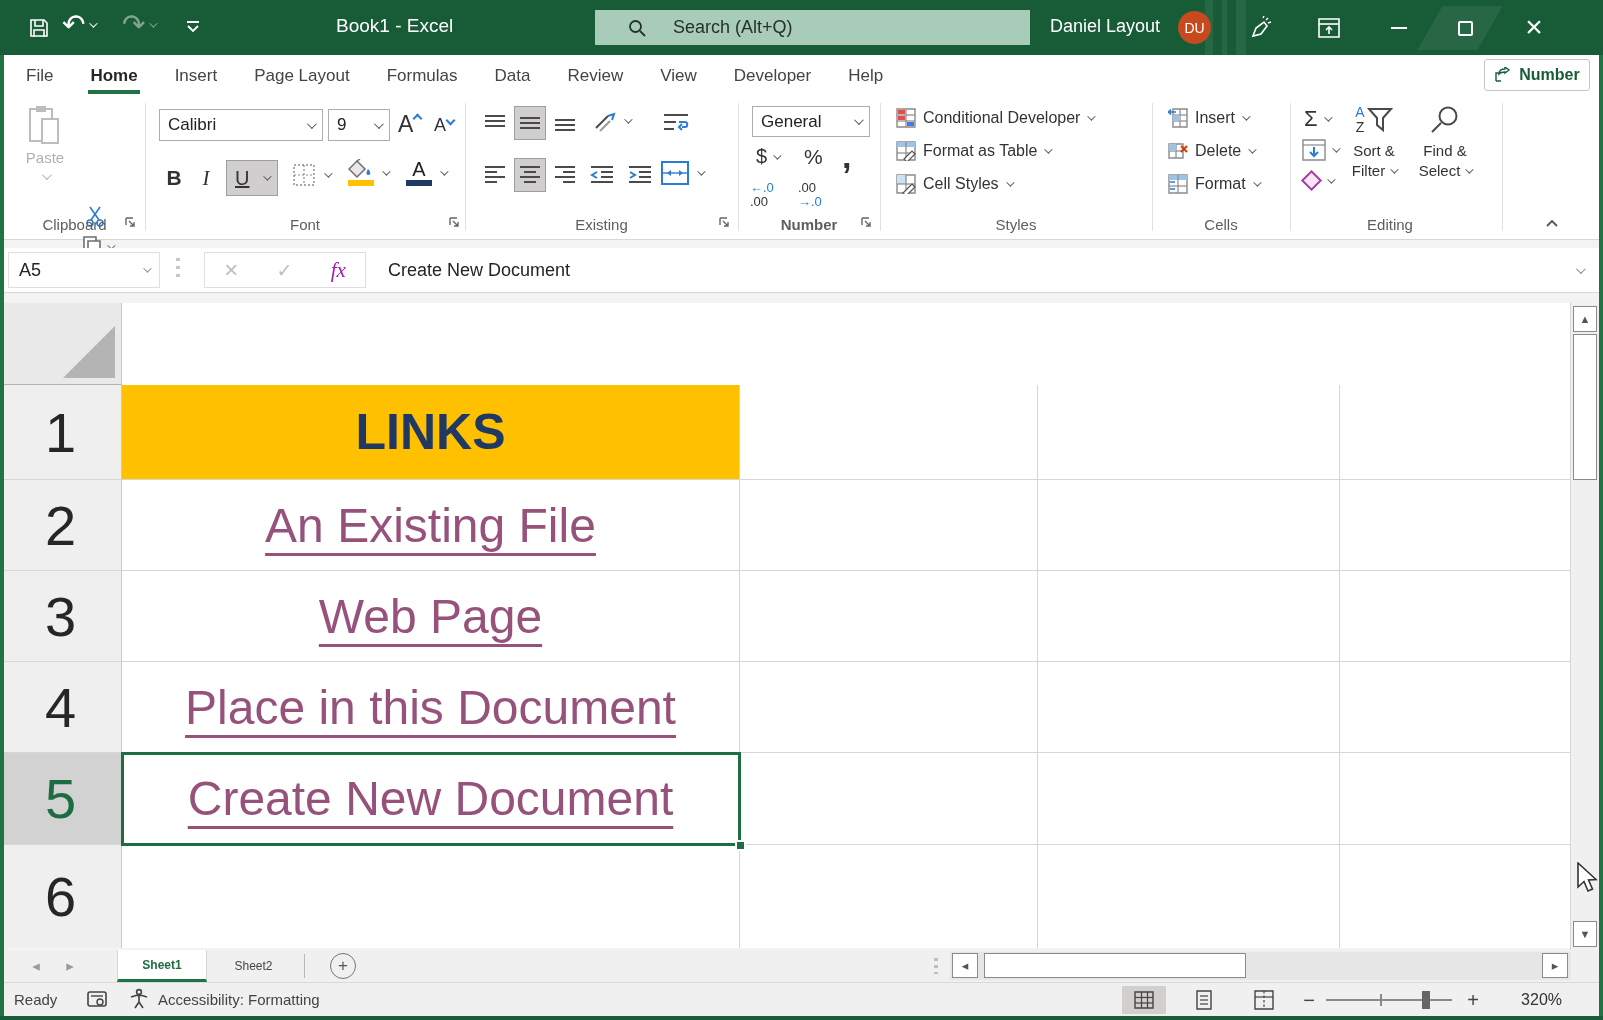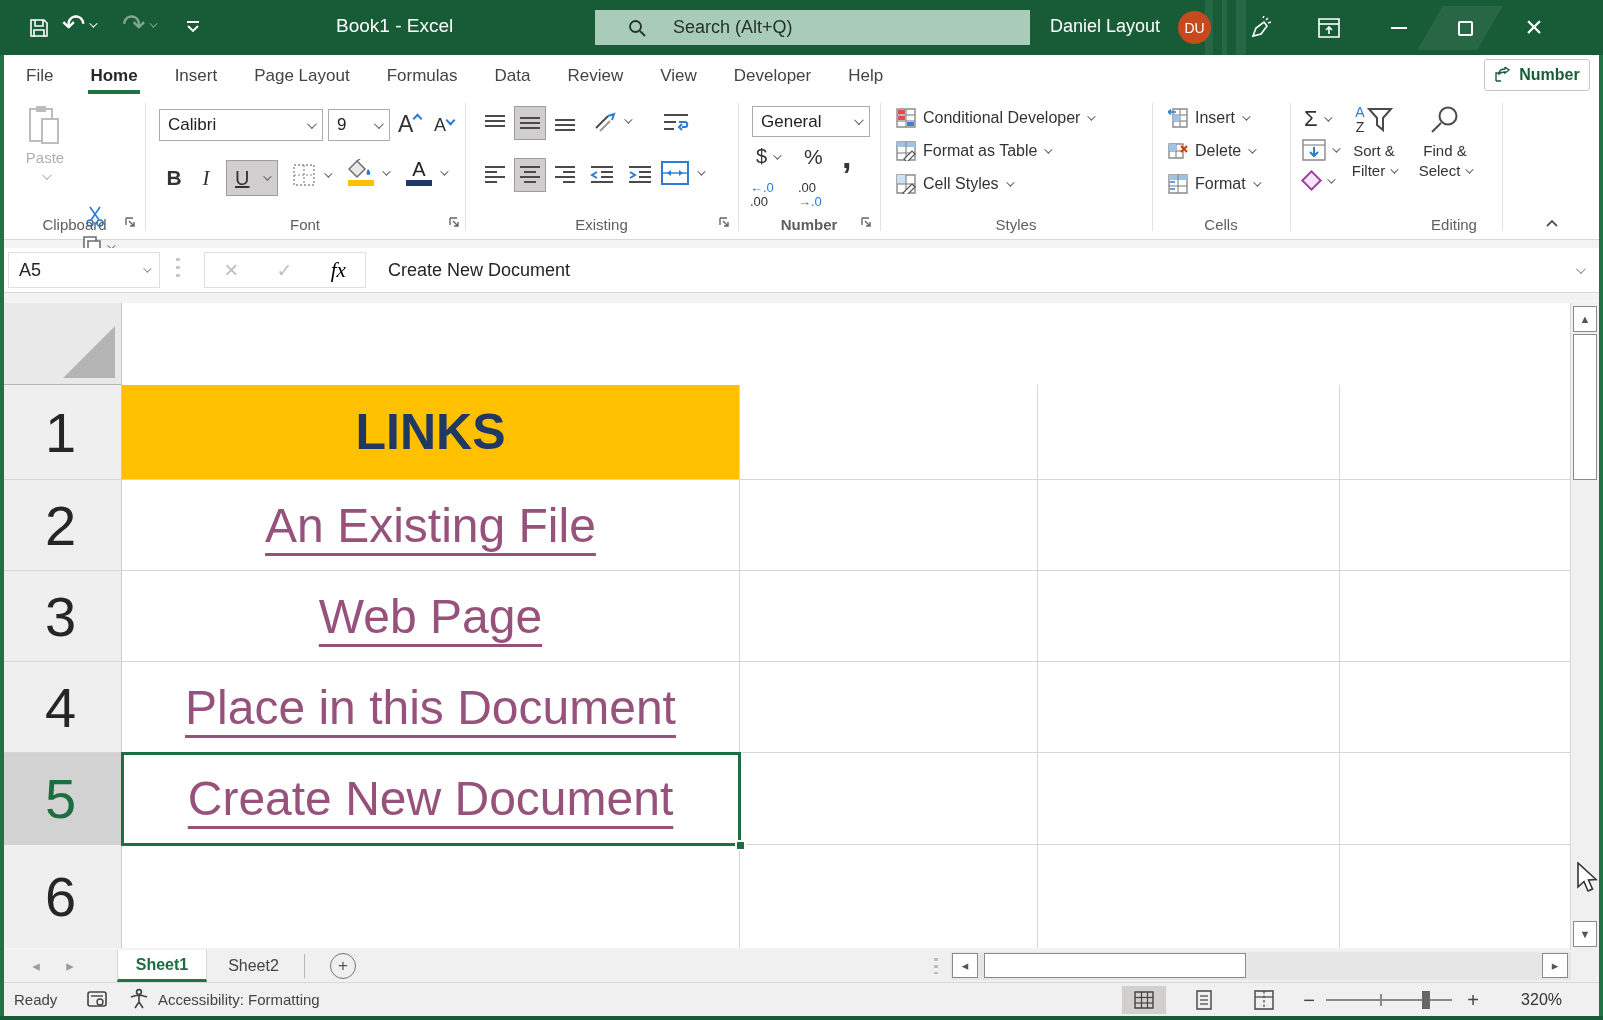--- a/index.html
+++ b/index.html
@@ -39,21 +39,21 @@
   .colhead { position:absolute; top:303px; height:82px; background:#E9E9E9; border-right:1px solid #C9C9C9; border-bottom:1px solid #B5B5B5; color:#262626; font-size:56px; display:flex; align-items:center; justify-content:center; }
   .colhead.selcol { background:#D8D8D8; color:#1E6C41; border-bottom:2px solid #217346; }
   .rowhead { position:absolute; left:0; width:122px; background:#EFEFEF; border-right:1px solid #C9C9C9; border-bottom:1px solid #D6D6D6; color:#262626; font-size:56px; display:flex; align-items:center; justify-content:center; }
   .rowhead.selrow { background:#D2D2D2; color:#1E6C41; }
   .cell { position:absolute; background:#fff; border-right:1px solid #D6D6D6; border-bottom:1px solid #D6D6D6; display:flex; align-items:center; justify-content:center; }
   .linktext { color:#96527B; font-size:48px; text-decoration:underline; text-decoration-thickness:3px; text-underline-offset:11px; }
   
   .scrollbtn { position:absolute; background:#fff; border:1px solid #8A8A8A; display:flex; align-items:center; justify-content:center; color:#555; font-size:12px; }
   
   .sheettabbar { left:4px; top:950px; width:1595px; height:32px; background:#F0F0F0; }
-  .stab { position:absolute; top:0; height:32px; display:flex; align-items:center; justify-content:center; font-size:16px; color:#444; }
+  .stab { position:absolute; top:0; height:32px; display:flex; align-items:center; justify-content:center; font-size:12px; color:#444; }
   .stab.active { background:#fff; color:#1E6C41; font-weight:bold; border-left:1px solid #D6D6D6; border-right:1px solid #D6D6D6; border-bottom:3px solid #217346; }
   
   .statusbar { left:4px; top:982px; width:1595px; height:34px; background:#F0F0F0; border-top:1px solid #DADADA; color:#444; font-size:15px; }
 </style>
 </head>
 <body>
 
 <div id="app">
 
   <div class="a titlebar">
@@ -475,39 +475,39 @@
           <line x1="12" y1="18" x2="3" y2="27" stroke="#4A4A4A" stroke-width="2"></line>
         </svg>
       <div style="font-size:15px;color:#333;margin-top:4px;line-height:20px;">
         <div>Find &amp;</div>
         <div class="fx" style="justify-content:center;gap:5px;">
             <span>Select</span>
             <span class="cv" style="color:#5A5A5A;width:6px;height:6px;"></span>
           </div>
       </div>
     </div>
-    <div class="glabel" style="left:1344px;width:212px;">Editing</div>
+    <div class="glabel" style="left:1280px;width:212px;">Editing</div>
 
     <div class="a ctr" style="left:1536px;top:116px;width:24px;height:20px;">
       <svg class="ic" width="14" height="10" viewBox="0 0 14 10">
           <path d="M2 8 l5 -5 5 5" fill="none" stroke="#555" stroke-width="1.8"></path>
         </svg>
     </div>
   </div>
 
   <div class="a fbar">
     <div class="a fx" style="left:4px;top:4px;width:152px;height:36px;background:#fff;border:1px solid #E1DFDD;padding:0 10px;justify-content:space-between;">
       <span style="font-size:18px;color:#252423;">A5</span>
       <span class="cv" style="color:#8A8A8A;width:6px;height:6px;"></span>
     </div>
     <div class="a" style="left:172px;top:10px;width:4px;height:24px;background:repeating-linear-gradient(#C8C8C8 0 3px, transparent 3px 8px);"></div>
     <div class="a fx" style="left:200px;top:4px;width:162px;height:36px;background:#fff;border:1px solid #E1DFDD;justify-content:space-around;">
       <span style="font-size:24px;color:#BDBDBD;">×</span>
       <span style="font-size:19px;color:#BDBDBD;">✓</span>
-      <span style="font-size:21px;color:#000000;font-style:italic;font-family:'Liberation Serif',serif;">fx</span>
+      <span style="font-size:21px;color:#a21caf;font-style:italic;font-family:'Liberation Serif',serif;">fx</span>
     </div>
     <div class="a fx" style="left:370px;top:4px;width:1190px;height:36px;background:#fff;padding-left:14px;font-size:18px;color:#252423;">Create New Document</div>
     <div class="a ctr" style="left:1562px;top:10px;width:26px;height:24px;">
       <span class="cv" style="color:#8A8A8A;"></span>
     </div>
   </div>
 
   <div class="a" style="left:0;top:303px;width:1570px;height:645px;overflow:hidden;background:#fff;">
 
     <div class="a" style="left:0;top:0;width:122px;height:82px;background:#E9E9E9;border-right:1px solid #C9C9C9;border-bottom:1px solid #B5B5B5;">

